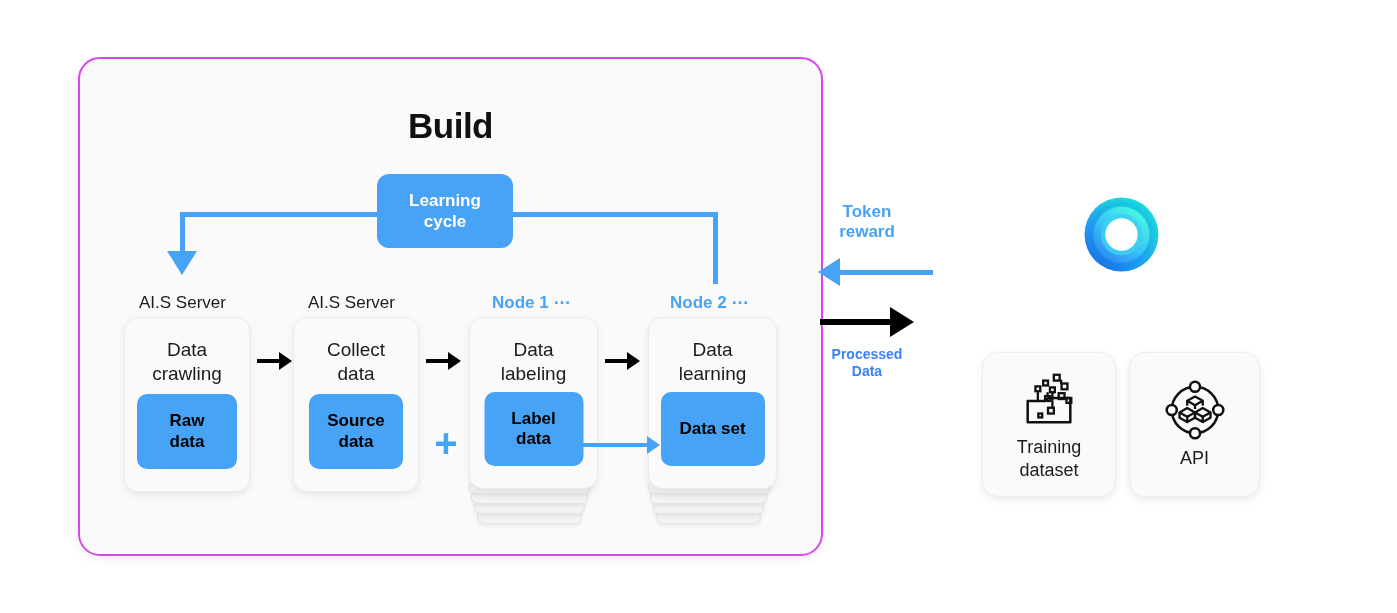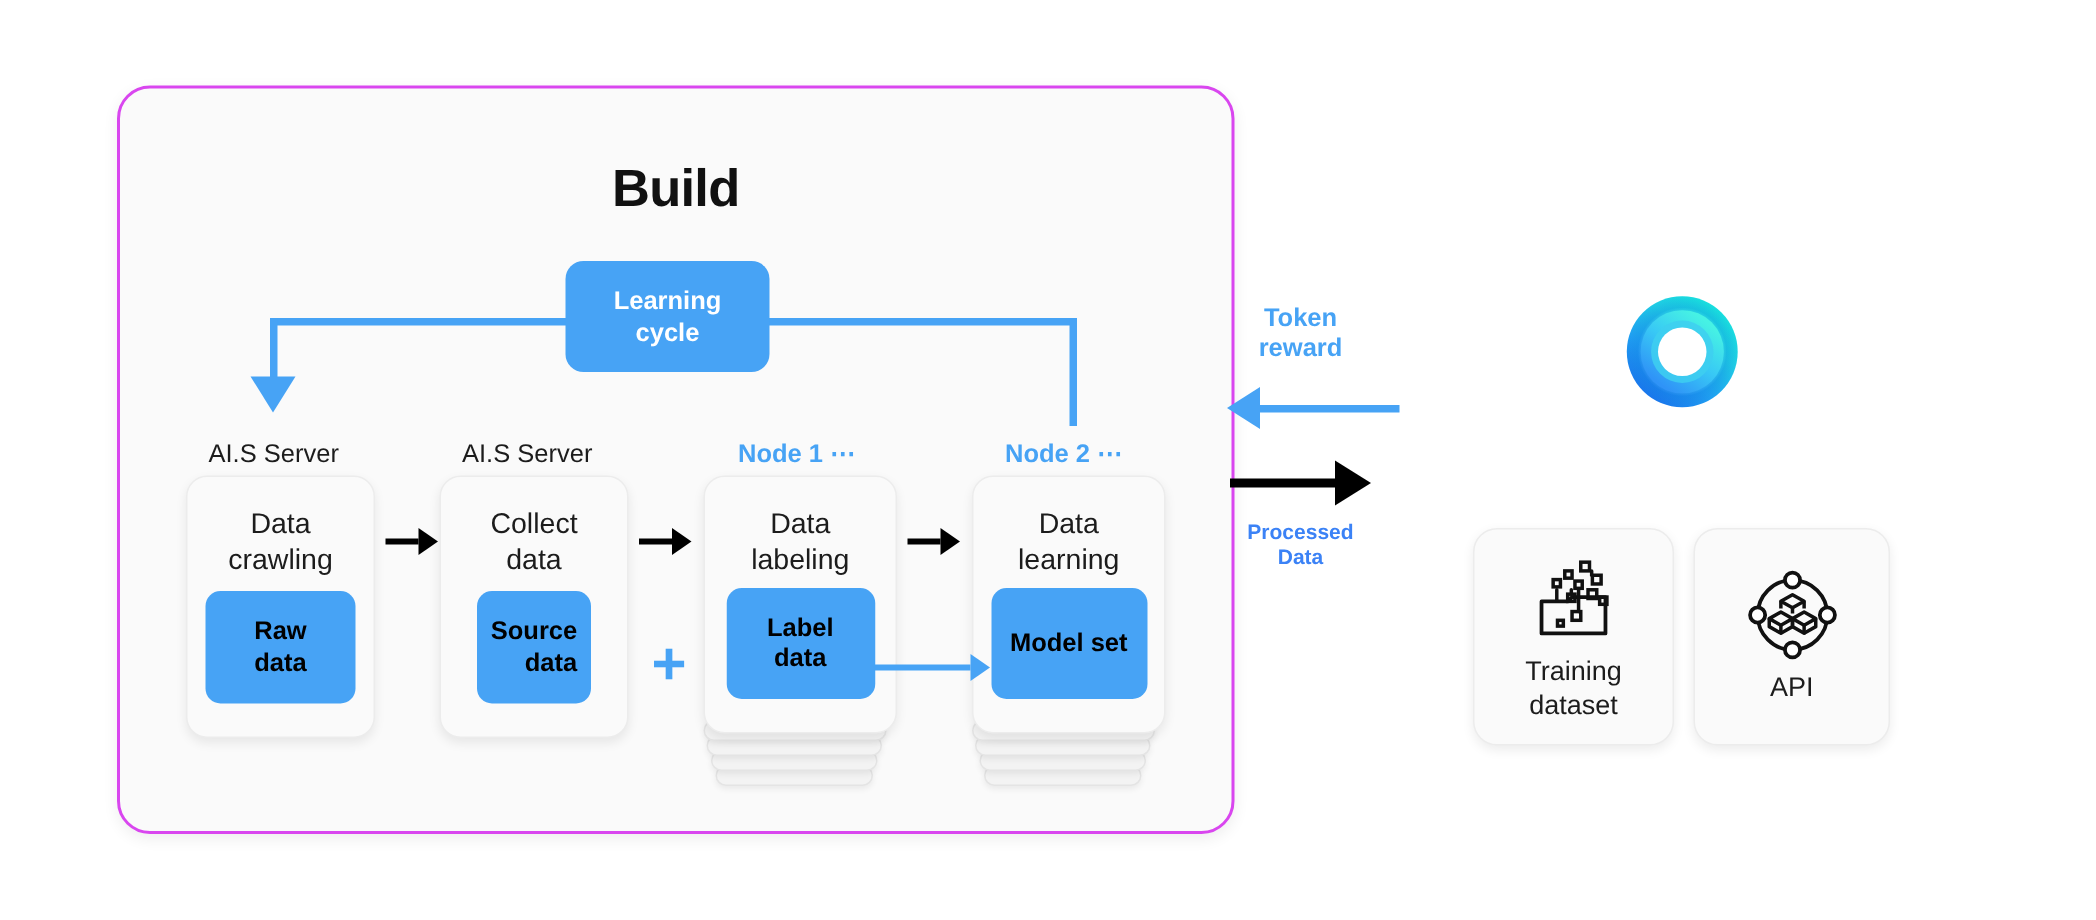--- a/index.html
+++ b/index.html
@@ -209,21 +209,21 @@
     <div class="chip" style="width:100px; height:75px;">Raw<br>data</div>
   </div>
 
   <div class="arrow-h black" style="left:257px; top:352px;">
     <div class="shaft" style="width:22px;"></div>
       <div class="head"></div>
   </div>
 
   <div class="card" style="left:293px; top:317px; width:126px; height:175px;">
     <div class="card-title">Collect<br>data</div>
-    <div class="chip" style="width:76px; height:75px;text-align:right;">Source<br>data</div>
+    <div class="chip" style="width:94px; height:75px;">Source<br>data</div>
   </div>
 
   <div class="arrow-h black" style="left:426px; top:352px;">
     <div class="shaft" style="width:22px;"></div>
       <div class="head"></div>
   </div>
 
   <div id="plus-sign">+</div>
 
   <div class="stack-layer" style="left:477px; top:510px; width:105px; height:14px;"></div>
@@ -244,21 +244,21 @@
     <div class="shaft" style="width:64px;"></div>
       <div class="head"></div>
   </div>
 
   <div class="stack-layer" style="left:656px; top:510px; width:105px; height:14px;"></div>
   <div class="stack-layer" style="left:653px; top:500px; width:111px; height:14px;"></div>
   <div class="stack-layer" style="left:650px; top:490px; width:117px; height:14px;"></div>
   <div class="stack-layer" style="left:648px; top:480px; width:122px; height:14px;"></div>
   <div class="card" style="left:648px; top:317px; width:129px; height:172px;">
     <div class="card-title">Data<br>learning</div>
-    <div class="chip" style="width:104px; height:74px;">Model set</div>
+    <div class="chip" style="width:104px; height:74px;">Data set</div>
   </div>
 
   <div class="mid-label" id="token-reward-label">Token<br>reward</div>
   <div class="arrow-left" style="left:818px; top:258px;">
     <div class="head-l"></div>
       <div class="shaft-l" style="width:93px;"></div>
   </div>
 
   <div class="arrow-right-big" style="left:820px; top:307px;">
     <div class="shaft-r" style="width:70px;"></div>

